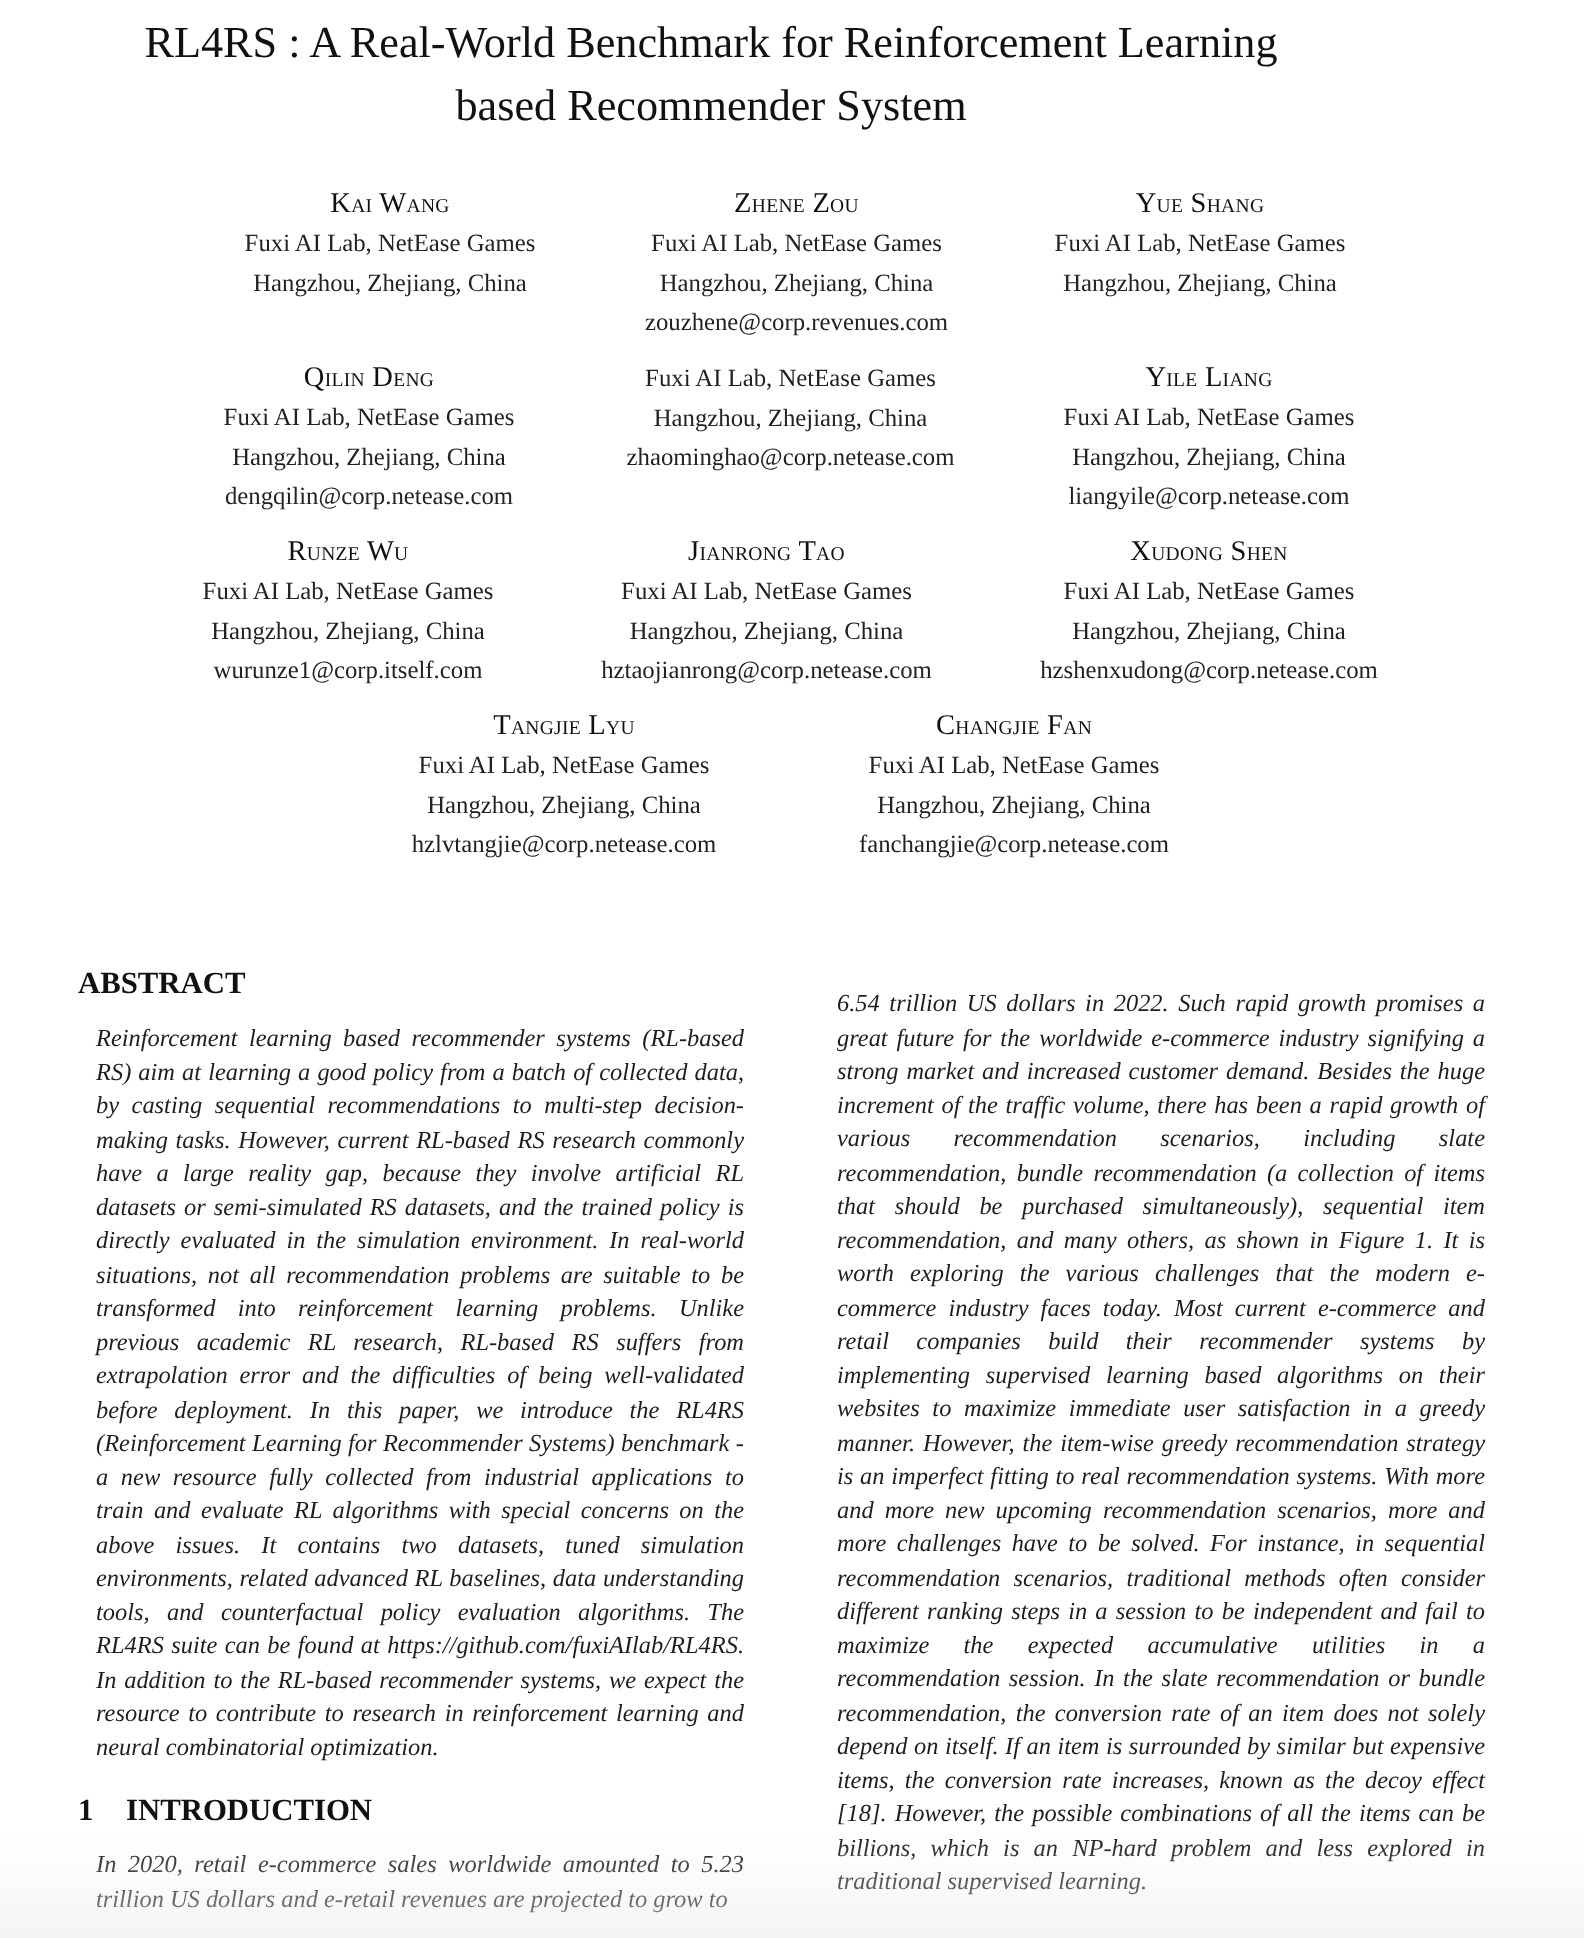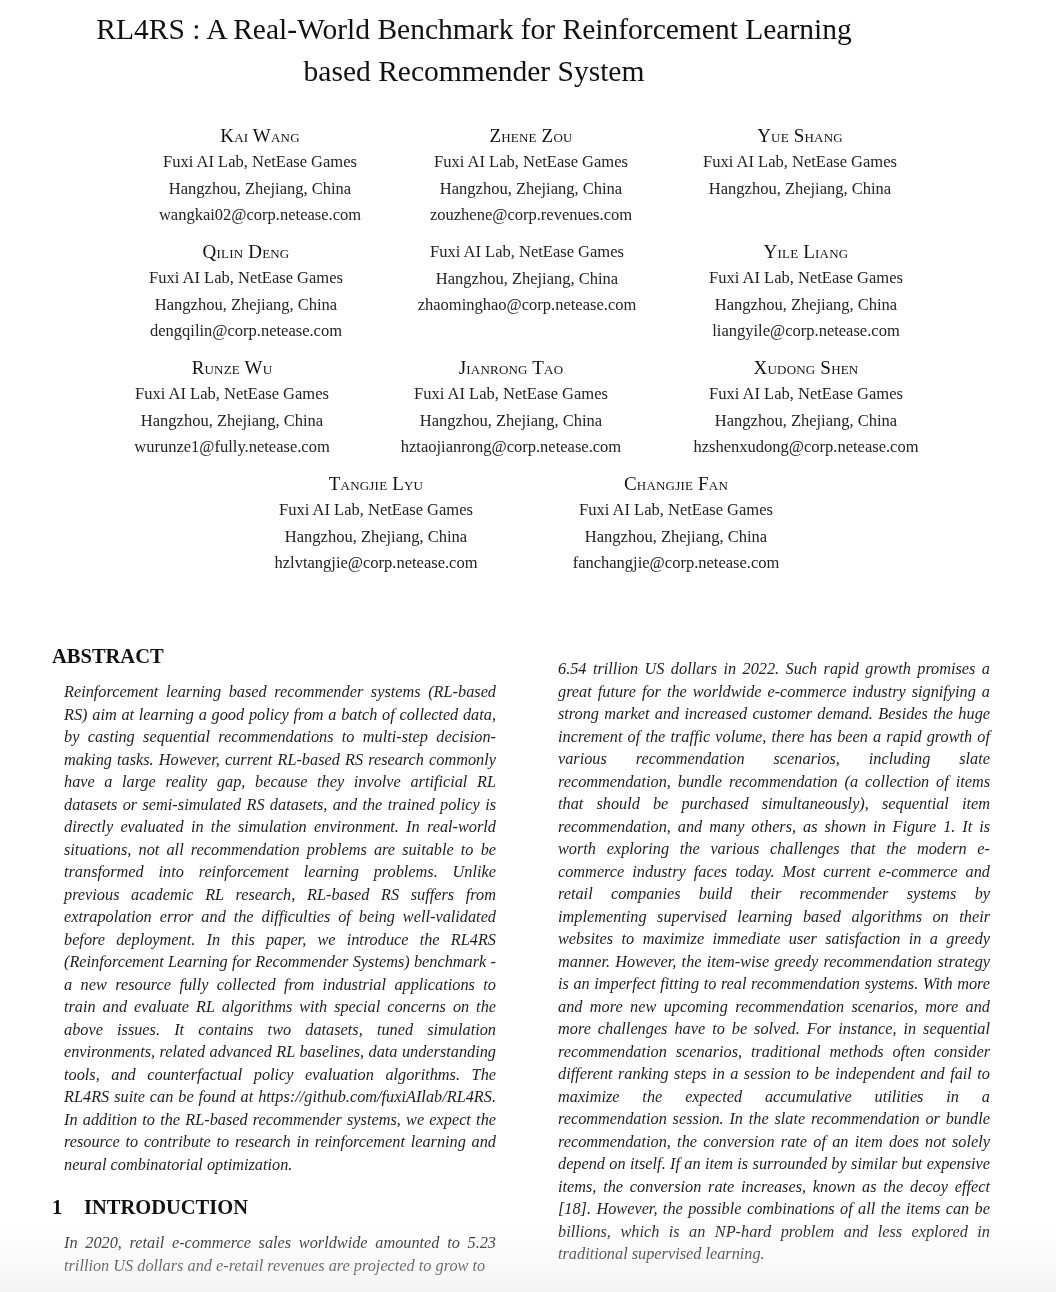--- a/index.html
+++ b/index.html
@@ -38,21 +38,20 @@
 
 <div class="title">
   <div>RL4RS : A Real-World Benchmark for Reinforcement Learning</div>
   <div>based Recommender System</div>
 </div>
 
 <div class="author" style="left:110px; top:123px;">
   <div class="name">Kai Wang</div>
   <div>Fuxi AI Lab, NetEase Games</div>
   <div>Hangzhou, Zhejiang, China</div>
-  <div>wangkai02@corp.netease.com</div>
 </div>
 <div class="author" style="left:381px; top:123px;">
   <div class="name">Zhene Zou</div>
   <div>Fuxi AI Lab, NetEase Games</div>
   <div>Hangzhou, Zhejiang, China</div>
   <div>zouzhene@corp.revenues.com</div>
 </div>
 <div class="author" style="left:650px; top:123px;">
   <div class="name">Yue Shang</div>
   <div>Fuxi AI Lab, NetEase Games</div>
@@ -74,21 +73,21 @@
   <div class="name">Yile Liang</div>
   <div>Fuxi AI Lab, NetEase Games</div>
   <div>Hangzhou, Zhejiang, China</div>
   <div>liangyile@corp.netease.com</div>
 </div>
 
 <div class="author" style="left:82px; top:355px;">
   <div class="name">Runze Wu</div>
   <div>Fuxi AI Lab, NetEase Games</div>
   <div>Hangzhou, Zhejiang, China</div>
-  <div>wurunze1@fully.netease.com</div>
+  <div>wurunze1@corp.itself.com</div>
 </div>
 <div class="author" style="left:361px; top:355px;">
   <div class="name">Jianrong Tao</div>
   <div>Fuxi AI Lab, NetEase Games</div>
   <div>Hangzhou, Zhejiang, China</div>
   <div>hztaojianrong@corp.netease.com</div>
 </div>
 <div class="author" style="left:656px; top:355px;">
   <div class="name">Xudong Shen</div>
   <div>Fuxi AI Lab, NetEase Games</div>

